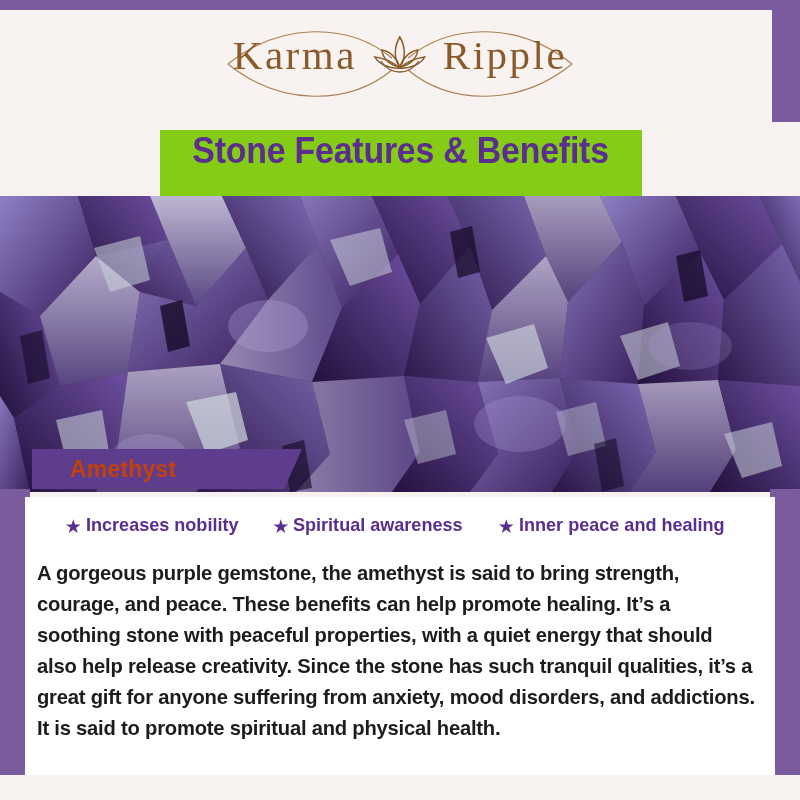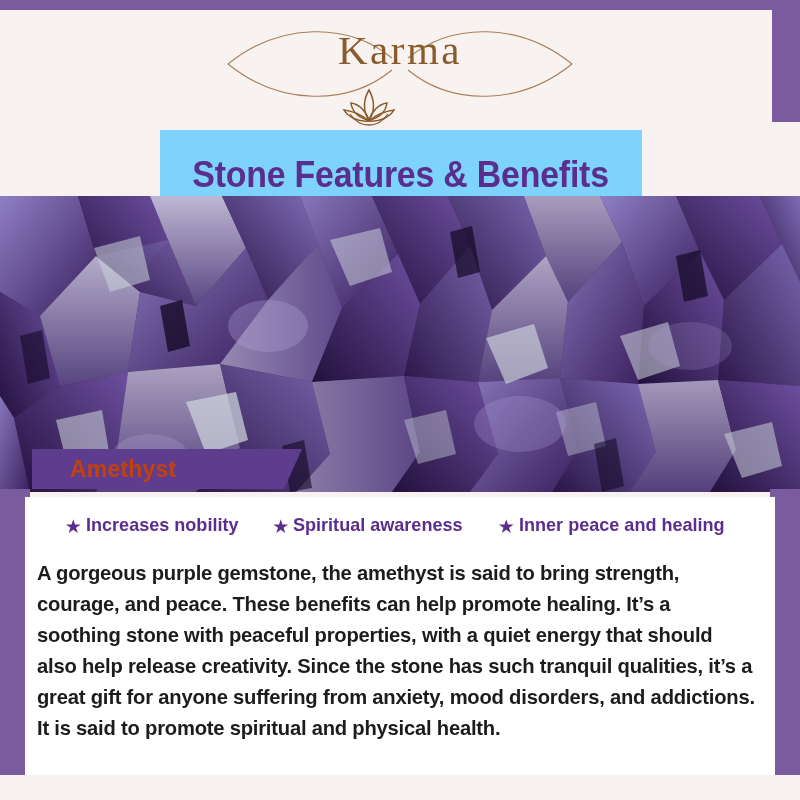--- a/index.html
+++ b/index.html
@@ -43,24 +43,23 @@
     width: 800px; height: 112px;
     background: #f8f3f0;
     z-index: 2;
   }
   .logo-wrap {
     position: absolute;
     left: 50%;
     top: 20px;
     transform: translateX(-50%);
     display: flex;
-    align-items: flex-start;
+    align-items: flex-end;
     justify-content: center;
     gap: 12px;
-    flex-direction: column;
   }
   .logo-word {
     font-family: "Liberation Serif", serif;
     font-size: 41px;
     color: #8a5a2b;
     letter-spacing: 2.5px;
     line-height: 1;
   }
   .logo-flourish {
     position: absolute;
@@ -70,24 +69,24 @@
     width: 360px;
     height: 72px;
     pointer-events: none;
   }
 
   
   .title-band {
     position: absolute;
     left: 160px; top: 130px;
     width: 482px; height: 66px;
-    background: #7dd3fc;
+    background: #84cc16;
     z-index: 3;
     display: flex;
-    align-items: flex-end;
+    align-items: flex-start;
     justify-content: center;
   }
   .title-text {
     font-family: "Liberation Sans Narrow", "Liberation Sans", sans-serif;
     font-weight: bold;
     font-size: 36px;
     color: #5b2d8e;
     letter-spacing: -0.2px;
     transform: scaleX(0.94);
     white-space: nowrap;
@@ -240,20 +239,21 @@
         <g fill="none" stroke="#8a5a2b" stroke-width="1.5">
           <path d="M31 7 C 25 17, 25 29, 31 37 C 37 29, 37 17, 31 7 Z"></path>
           <path d="M31 37 C 22 36, 14 29, 13 20 C 21 21, 28 28, 31 37 Z"></path>
           <path d="M31 37 C 40 36, 48 29, 49 20 C 41 21, 34 28, 31 37 Z"></path>
           <path d="M31 38 C 20 39, 10 34, 6 27 C 14 28, 24 32, 31 38 Z"></path>
           <path d="M31 38 C 42 39, 52 34, 56 27 C 48 28, 38 32, 31 38 Z"></path>
           <path d="M12 31 C 18 40, 24 42, 31 42 C 38 42, 44 40, 50 31" stroke-width="1.3"></path>
         </g>
       </svg>
 
+      <span class="logo-word">Ripple</span>
     </div>
   </div>
 
   <div class="title-band">
     <span class="title-text">Stone Features &amp; Benefits</span>
   </div>
 
   <div class="photo-band">
     <svg viewBox="0 0 800 296" preserveAspectRatio="none">
       <defs>

